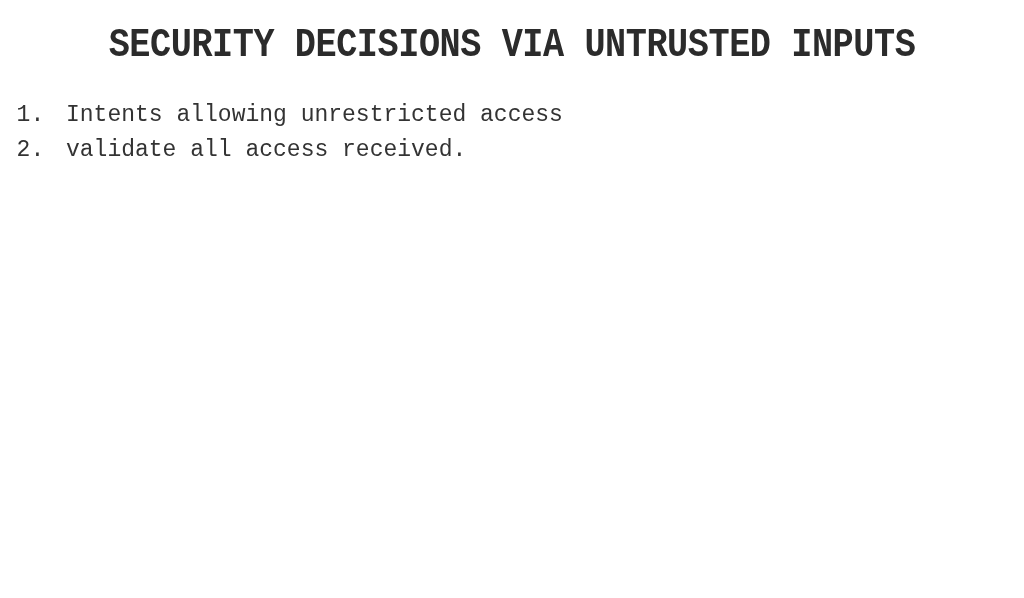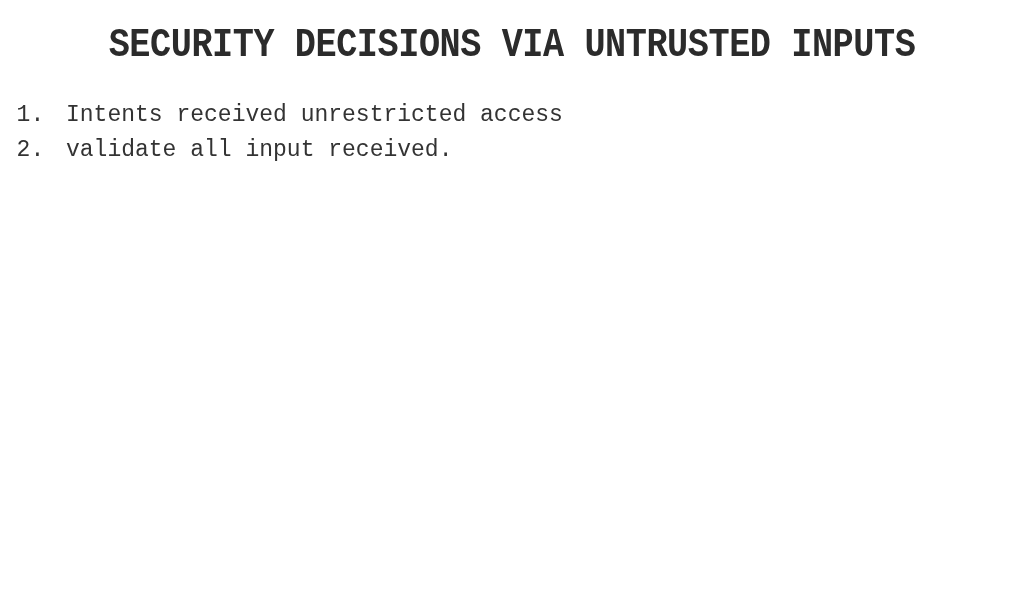--- a/index.html
+++ b/index.html
@@ -39,16 +39,16 @@
   .slide-list li {
     padding-left: 8px;
   }
 </style>
 </head>
 <body>
 
 <div class="slide">
   <h1 class="slide-title">SECURITY DECISIONS VIA UNTRUSTED INPUTS</h1>
   <ol class="slide-list">
-    <li>Intents received unrestricted access</li>
-    <li>validate all input received.</li>
+    <li>Intents allowing unrestricted access</li>
+    <li>validate all access received.</li>
   </ol>
 </div>
 
 </body></html>

